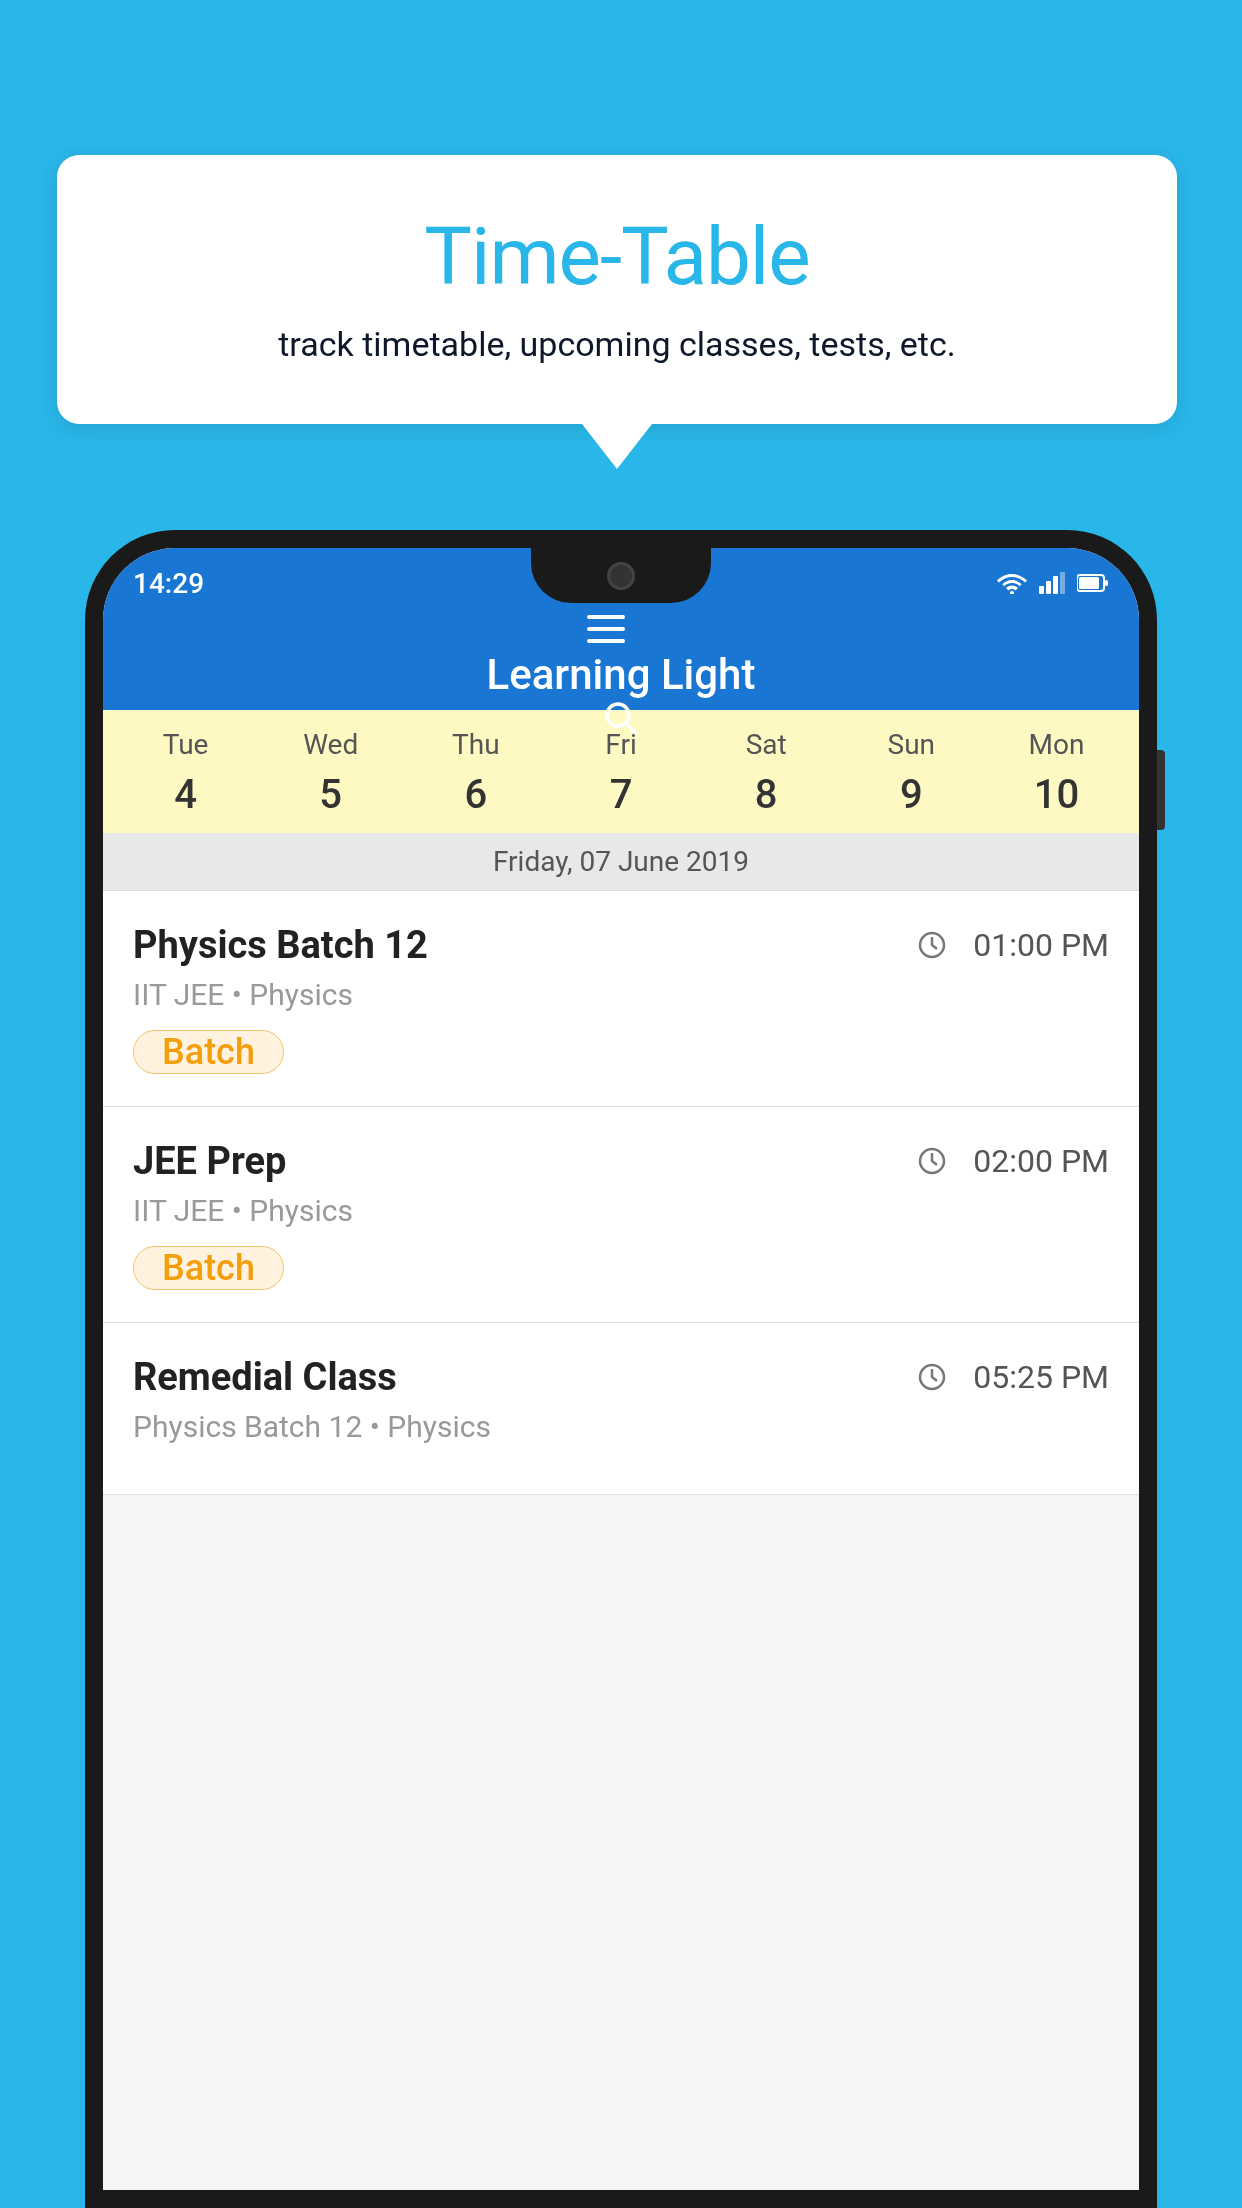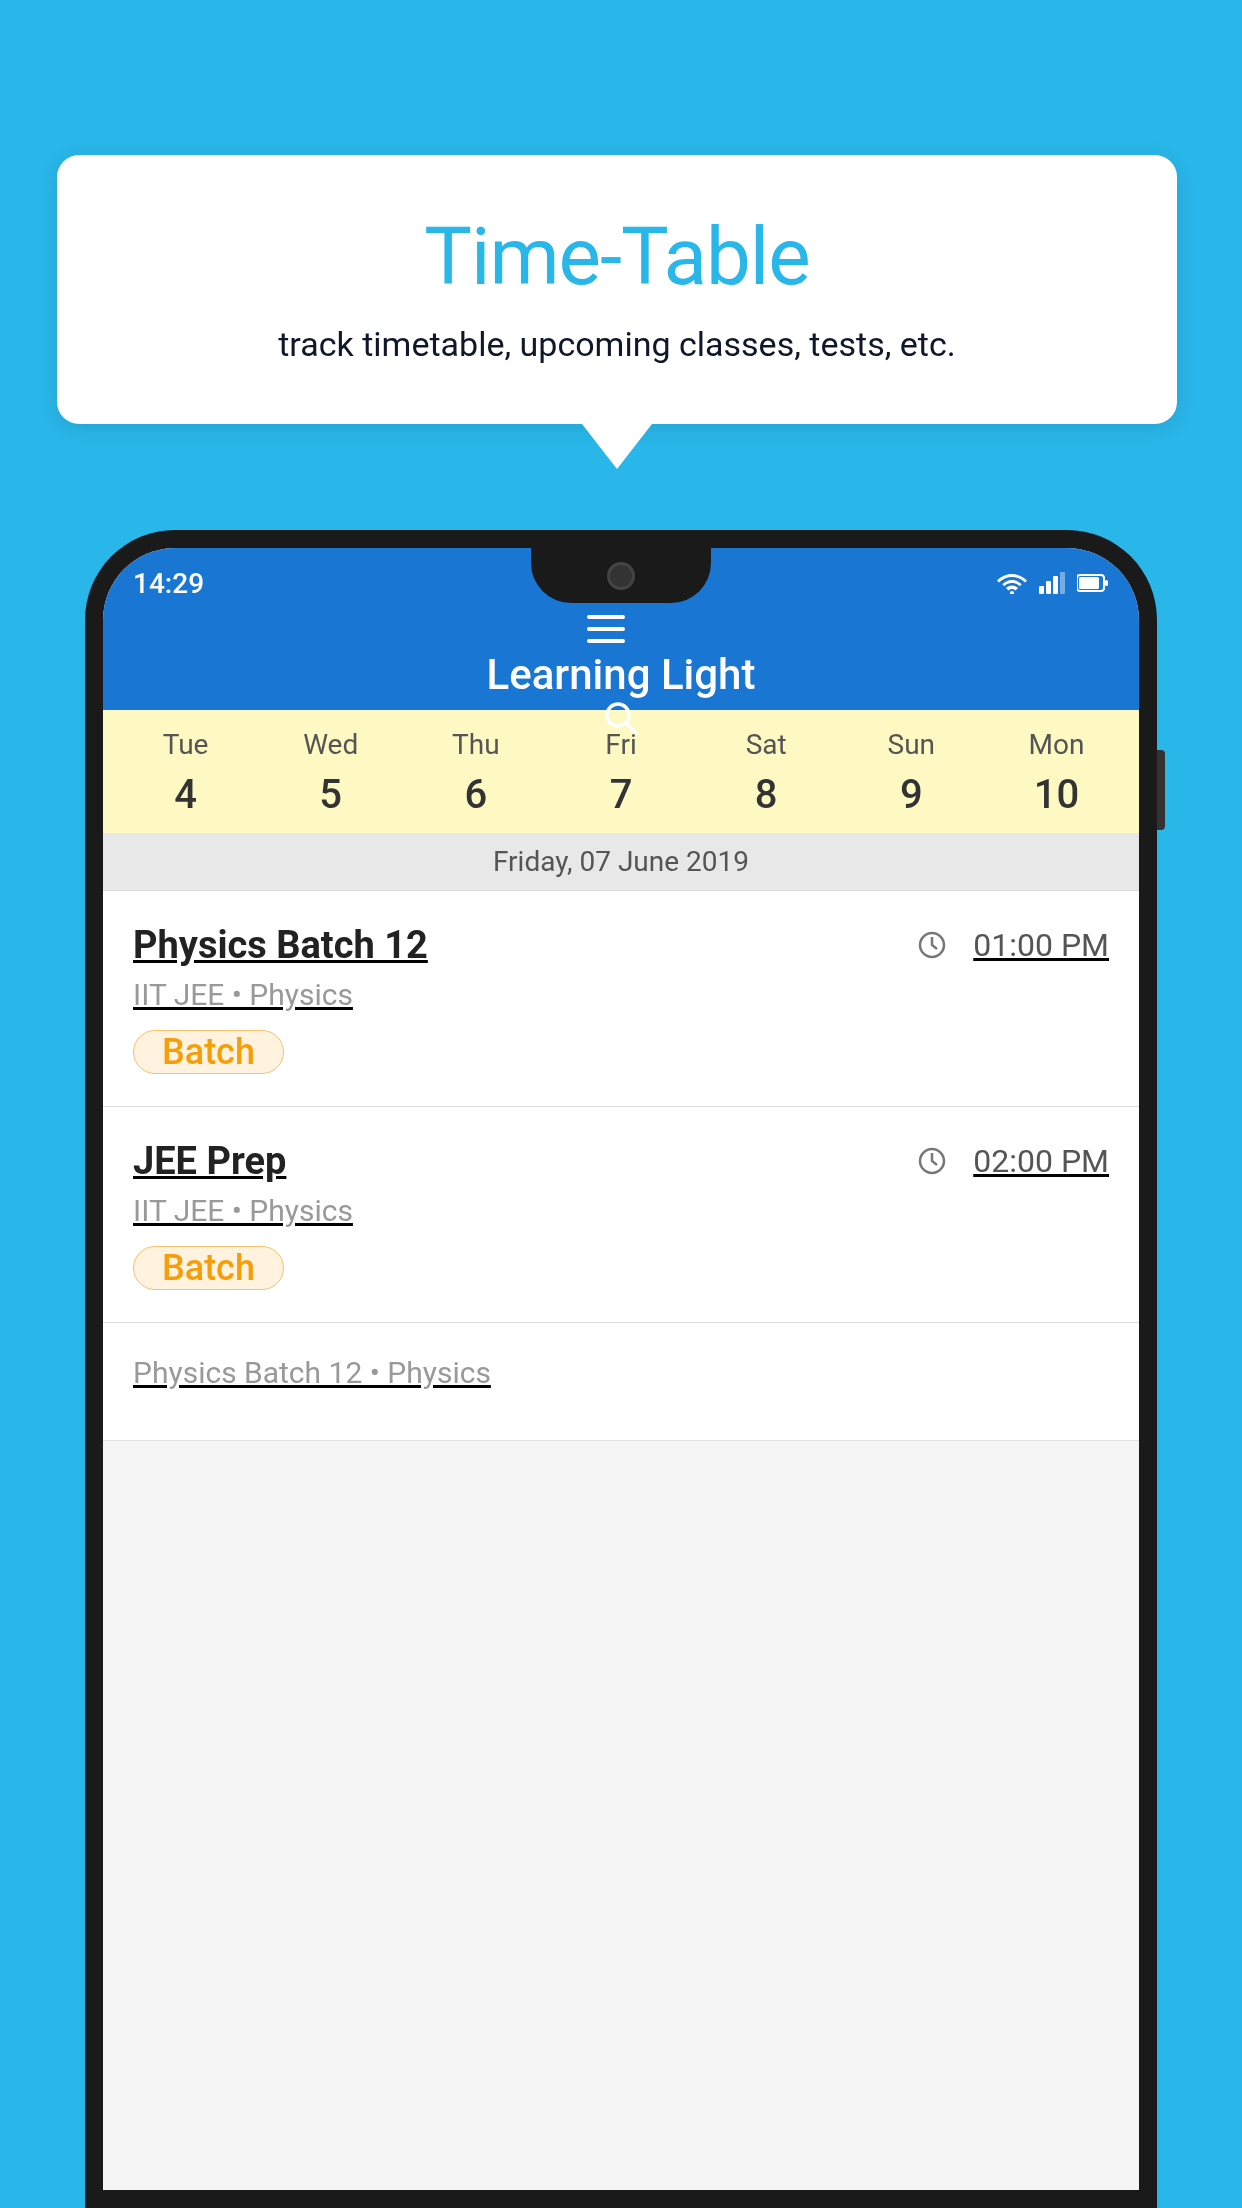--- a/index.html
+++ b/index.html
@@ -193,21 +193,20 @@
       text-align: center;
       padding: 12px;
       color: #555;
       font-size: 28px;
       border-bottom: 1px solid #ddd;
     }
 
     
     .schedule-list {
       background: #0c4a6e;
-      text-decoration: underline;
     }
 
     .schedule-item {
       background: white;
       padding: 32px 30px;
       border-bottom: 1px solid #e0e0e0;
     }
 
     .schedule-item-header {
       display: flex;
@@ -372,20 +371,30 @@
                 <polyline points="15,7 15,15 20,19"></polyline>
               </svg>
               <span>02:00 PM</span>
             </div>
           </div>
           <div class="schedule-item-sub">IIT JEE • Physics</div>
           <span class="batch-badge">Batch</span>
         </div>
 
         <div class="schedule-item">
+          <div class="schedule-item-header">
+            <div class="schedule-item-title">Remedial Class</div>
+            <div class="schedule-item-time">
+              <svg width="30" height="30" viewBox="0 0 30 30" fill="none" stroke="#777" stroke-width="2.5">
+                <circle cx="15" cy="15" r="12"></circle>
+                <polyline points="15,7 15,15 20,19"></polyline>
+              </svg>
+              <span>05:25 PM</span>
+            </div>
+          </div>
           <div class="schedule-item-sub">Physics Batch 12 • Physics</div>
         </div>
 
       </div>
     </div>
 
     <div class="phone-side-btn"></div>
   </div>
 </div>
 

